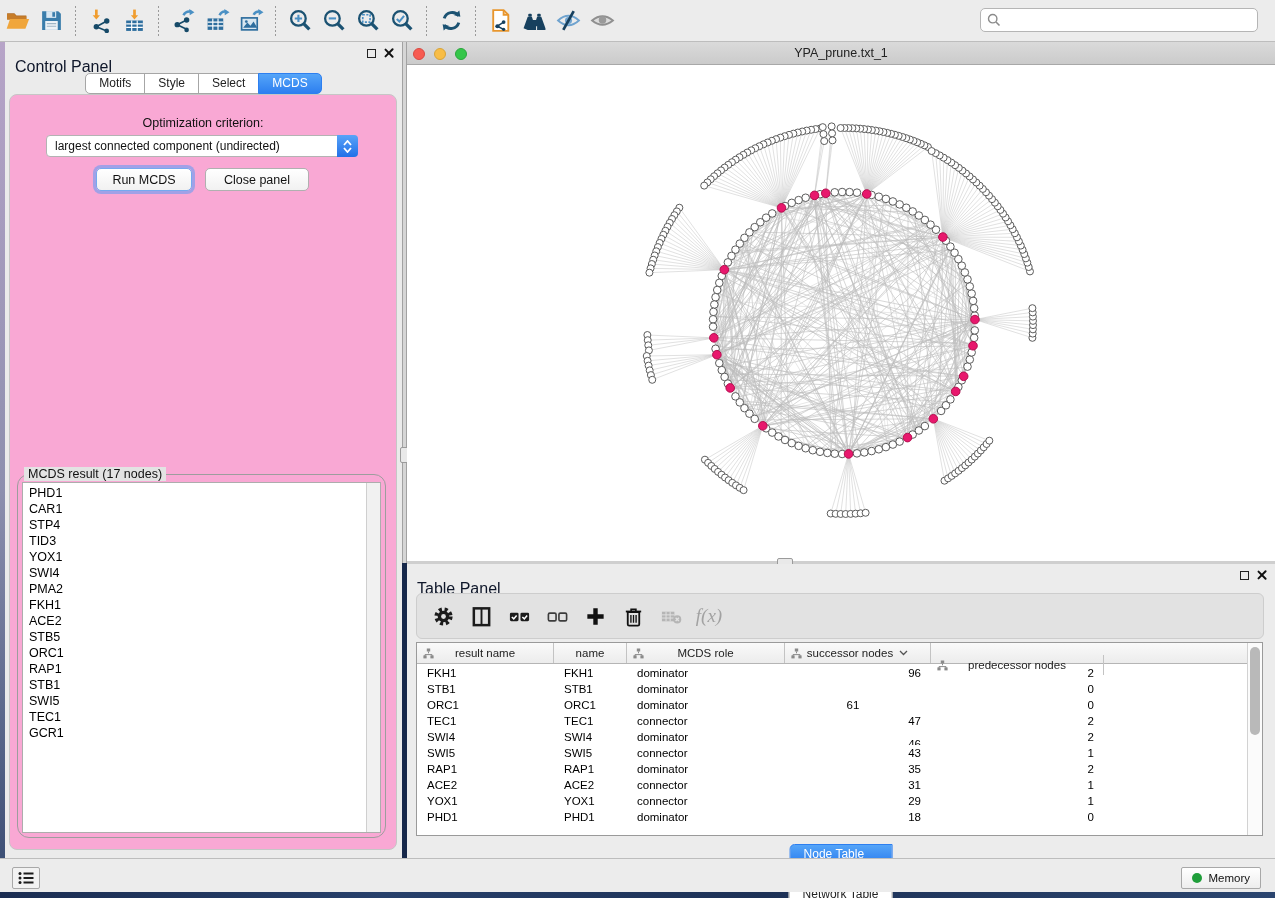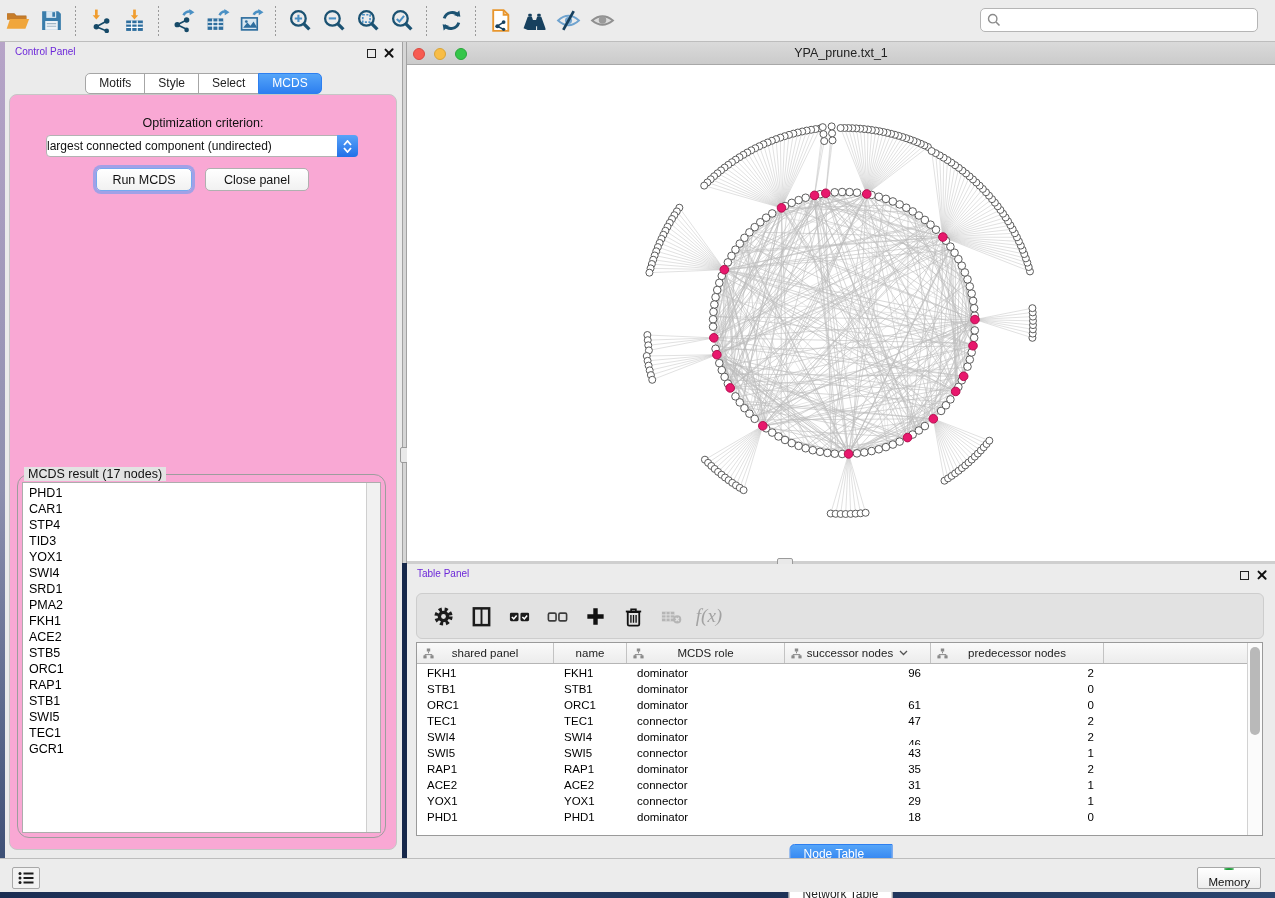--- a/index.html
+++ b/index.html
@@ -23,42 +23,42 @@
           background-image:linear-gradient(#9a9a9a 40%, transparent 40%);
           background-size:1px 4px; }
   #search-wrap { position:absolute; right:17px; top:8px; width:278px; height:24px; }
   #search-wrap input { width:100%; height:100%; border:1px solid #b5b5b5; border-radius:5px;
                        background:#fff; padding:0 8px 0 26px; font-size:12px; outline:none; }
   #search-wrap svg { position:absolute; left:7px; top:5px; width:14px; height:14px; }
 
   
   #control-panel { position:absolute; left:5px; top:42px; width:397px; height:816px;
                    background:#ebebeb; }
-  .panel-title { position:absolute; left:10px; top:4px; font-size:10px; color:#6d28d9; }
+  .panel-title { position:absolute; left:10px; top:16px; font-size:16px; color:#0f172a; }
   .winbtns { position:absolute; right:8px; top:6px; display:flex; gap:8px; align-items:center; }
   .float-icon { width:9px; height:9px; border:1.5px solid #222; display:inline-block; }
   .x-icon { position:relative; width:10px; height:10px; display:inline-block; }
   .x-icon::before,.x-icon::after { content:""; position:absolute; left:4px; top:-1px;
       width:2.4px; height:12px; background:#111; border-radius:1px; }
   .x-icon::before { transform:rotate(45deg); } .x-icon::after { transform:rotate(-45deg); }
 
   #cp-tabs { position:absolute; left:0; top:31px; width:100%; display:flex; justify-content:center; }
   .seg-tab { height:21px; line-height:19px; padding:0 13px; font-size:12px; background:#fff;
              border:1px solid #a6a6a6; margin-left:-1px; color:#222; }
   .seg-tab:first-child { border-radius:5px 0 0 5px; margin-left:0; }
   .seg-tab:last-child  { border-radius:0 5px 5px 0; }
   .seg-tab.active { background:linear-gradient(#55a5f8,#2d7ff0); border-color:#2d7ff0; color:#fff; }
 
   #cp-content { position:absolute; left:4px; right:5px; top:52px; bottom:8px;
                 background:#f9a8d4; border:1px solid #c6c6c6; border-radius:8px; }
   #opt-label { position:absolute; left:0; width:100%; top:21px; text-align:center;
                font-size:12.5px; color:#111; }
   #criterion { position:absolute; left:36px; top:40px; width:312px; height:22px;
                background:#fff; border:1px solid #b3b3b3; border-radius:4px;
-               font-size:12px; line-height:20px; color:#111; }
+               font-size:12px; line-height:20px; padding-left:8px; color:#111; }
   #criterion .stepper { position:absolute; right:-1px; top:-1px; width:21px; height:22px;
                background:linear-gradient(#59a3f8,#2170e8); border-radius:0 4px 4px 0;
                display:flex; flex-direction:column; align-items:center; justify-content:center; gap:1px; }
   .btn { position:absolute; height:23px; background:linear-gradient(#ffffff,#f1f1f1);
          border:1px solid #b0b0b0; border-radius:5px; font-size:12.5px; color:#111;
          display:flex; align-items:center; justify-content:center; }
   #run-btn   { left:86px; top:73px; width:96px;
                box-shadow:0 0 0 3px rgba(90,155,245,.55); border-color:#76a9ef; }
   #close-btn { left:195px; top:73px; width:104px; }
 
@@ -126,21 +126,21 @@
 
   
   #status-bar { position:absolute; left:0; top:858px; width:100%; height:34px;
                 background:#ececec; border-top:1px solid #bdbdbd; }
   #levels-btn { position:absolute; left:12px; top:8px; width:28px; height:22px;
                 background:#f2f2f2; border:1px solid #a8a8a8; border-radius:2px;
                 display:flex; align-items:center; justify-content:center; }
   #memory-btn { position:absolute; right:14px; top:8px; height:22px; padding:0 10px;
                 background:linear-gradient(#ffffff,#ededed); border:1px solid #a8a8a8;
                 border-radius:2px; display:flex; align-items:center; gap:6px;
-                font-size:11.5px; color:#111;flex-direction:column; }
+                font-size:11.5px; color:#111; }
   #memory-dot { width:10px; height:10px; border-radius:50%; background:#1f9e3a; }
 </style>
 </head>
 <body>
 
 <div id="toolbar">
   <div class="tbtn">
     <svg viewBox="0 0 24 24">
       <path d="M2 5h7l2 2.2h9.5V11H2z" fill="#b06a22"></path>
       <path d="M2 20V5.8h7l2 2.2h9.5v3H2z" fill="#c77d29"></path>
@@ -314,21 +314,20 @@
     <div id="result-box">
       <span id="result-legend">MCDS result (17 nodes)</span>
       <div id="result-list">
         <div id="result-items">
             <div>PHD1</div>
             <div>CAR1</div>
             <div>STP4</div>
             <div>TID3</div>
             <div>YOX1</div>
             <div>SWI4</div>
-            <div>SRD1</div>
             <div>PMA2</div>
             <div>FKH1</div>
             <div>ACE2</div>
             <div>STB5</div>
             <div>ORC1</div>
             <div>RAP1</div>
             <div>STB1</div>
             <div>SWI5</div>
             <div>TEC1</div>
             <div>GCR1</div>
@@ -1232,21 +1231,21 @@
   </div>
   <div id="table-box">
     <div id="tbl-header">
         <div class="th" style="width: 137px;">
           <svg class="tree" width="11" height="11" viewBox="0 0 11 11">
             <rect x="3.8" y="0.5" width="3.4" height="3" fill="#8a8a8a"></rect>
             <path d="M5.5 3.5v1.8M2 8V6.6h7V8" stroke="#8a8a8a" fill="none" stroke-width="1"></path>
             <rect x="0.4" y="7.4" width="3.2" height="3" fill="#8a8a8a"></rect>
             <rect x="7.4" y="7.4" width="3.2" height="3" fill="#8a8a8a"></rect>
           </svg>
-          <span>shared panel</span>
+          <span>result name</span>
         </div>
         <div class="th" style="width: 73px;">
           <span>name</span>
         </div>
         <div class="th" style="width: 158px;">
           <svg class="tree" width="11" height="11" viewBox="0 0 11 11">
             <rect x="3.8" y="0.5" width="3.4" height="3" fill="#8a8a8a"></rect>
             <path d="M5.5 3.5v1.8M2 8V6.6h7V8" stroke="#8a8a8a" fill="none" stroke-width="1"></path>
             <rect x="0.4" y="7.4" width="3.2" height="3" fill="#8a8a8a"></rect>
             <rect x="7.4" y="7.4" width="3.2" height="3" fill="#8a8a8a"></rect>
@@ -1258,21 +1257,21 @@
             <rect x="3.8" y="0.5" width="3.4" height="3" fill="#8a8a8a"></rect>
             <path d="M5.5 3.5v1.8M2 8V6.6h7V8" stroke="#8a8a8a" fill="none" stroke-width="1"></path>
             <rect x="0.4" y="7.4" width="3.2" height="3" fill="#8a8a8a"></rect>
             <rect x="7.4" y="7.4" width="3.2" height="3" fill="#8a8a8a"></rect>
           </svg>
           <span>successor nodes</span>
           <svg class="caret" width="9" height="6">
             <polyline points="1,1 4.5,4.5 8,1" fill="none" stroke="#555" stroke-width="1.3"></polyline>
           </svg>
         </div>
-        <div class="th" style="width: 173px;">
+        <div class="th" style="width: 173px; margin-top: 12px;">
           <svg class="tree" width="11" height="11" viewBox="0 0 11 11">
             <rect x="3.8" y="0.5" width="3.4" height="3" fill="#8a8a8a"></rect>
             <path d="M5.5 3.5v1.8M2 8V6.6h7V8" stroke="#8a8a8a" fill="none" stroke-width="1"></path>
             <rect x="0.4" y="7.4" width="3.2" height="3" fill="#8a8a8a"></rect>
             <rect x="7.4" y="7.4" width="3.2" height="3" fill="#8a8a8a"></rect>
           </svg>
           <span>predecessor nodes</span>
         </div>
       </div>
     <div id="tbl-rows">
@@ -1287,21 +1286,21 @@
           <div class="td left" style="width: 137px;">STB1</div>
           <div class="td left" style="width: 73px;">STB1</div>
           <div class="td left" style="width: 158px;">dominator</div>
           <div class="td right" style="width: 146px; margin-top: 24px;">62</div>
           <div class="td right" style="width: 173px;">0</div>
         </div>
         <div class="tr">
           <div class="td left" style="width: 137px;">ORC1</div>
           <div class="td left" style="width: 73px;">ORC1</div>
           <div class="td left" style="width: 158px;">dominator</div>
-          <div class="td right" style="width: 146px;">61</div>
+          <div class="td right" style="width: 146px; text-align: center;">61</div>
           <div class="td right" style="width: 173px;">0</div>
         </div>
         <div class="tr">
           <div class="td left" style="width: 137px;">TEC1</div>
           <div class="td left" style="width: 73px;">TEC1</div>
           <div class="td left" style="width: 158px;">connector</div>
           <div class="td right" style="width: 146px;">47</div>
           <div class="td right" style="width: 173px;">2</div>
         </div>
         <div class="tr">

